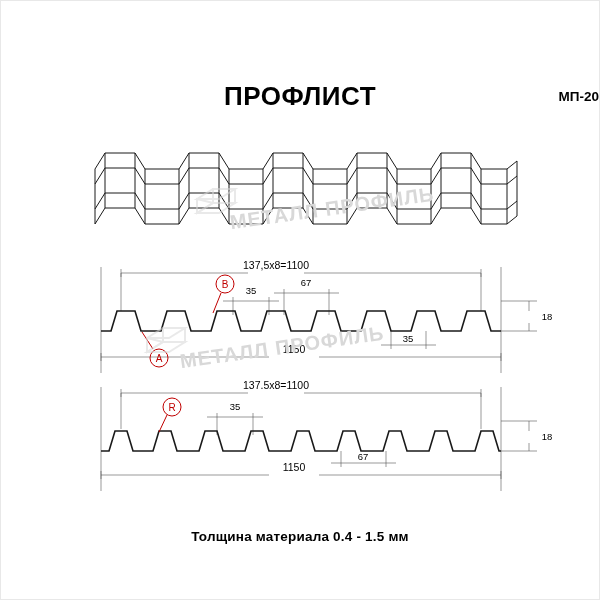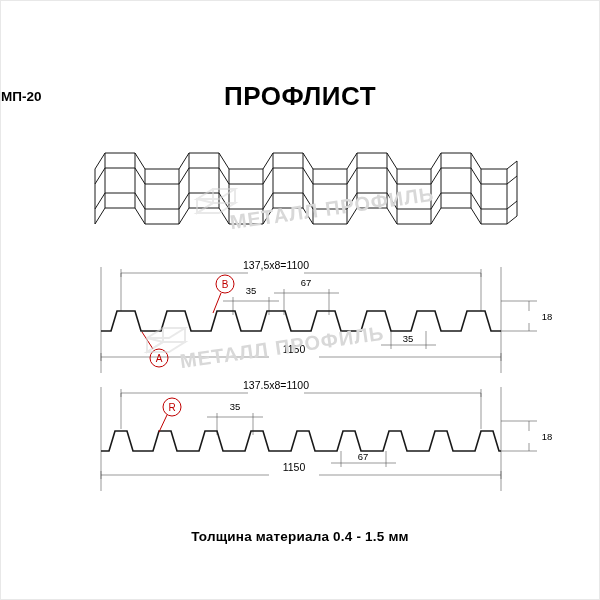--- a/index.html
+++ b/index.html
@@ -30,21 +30,21 @@
     font-size: 26px;
     font-weight: bold;
     letter-spacing: 0.5px;
     margin-top: 28px;
   }
   .subtitle {
     position: absolute;
     top: 88px;
     left: 0;
     right: 0;
-    text-align: left;
+    text-align: right;
     font-size: 13.5px;
     font-weight: bold;
   }
   .footer {
     position: absolute;
     top: 528px;
     left: 0;
     right: 0;
     text-align: center;
     font-size: 13.5px;

